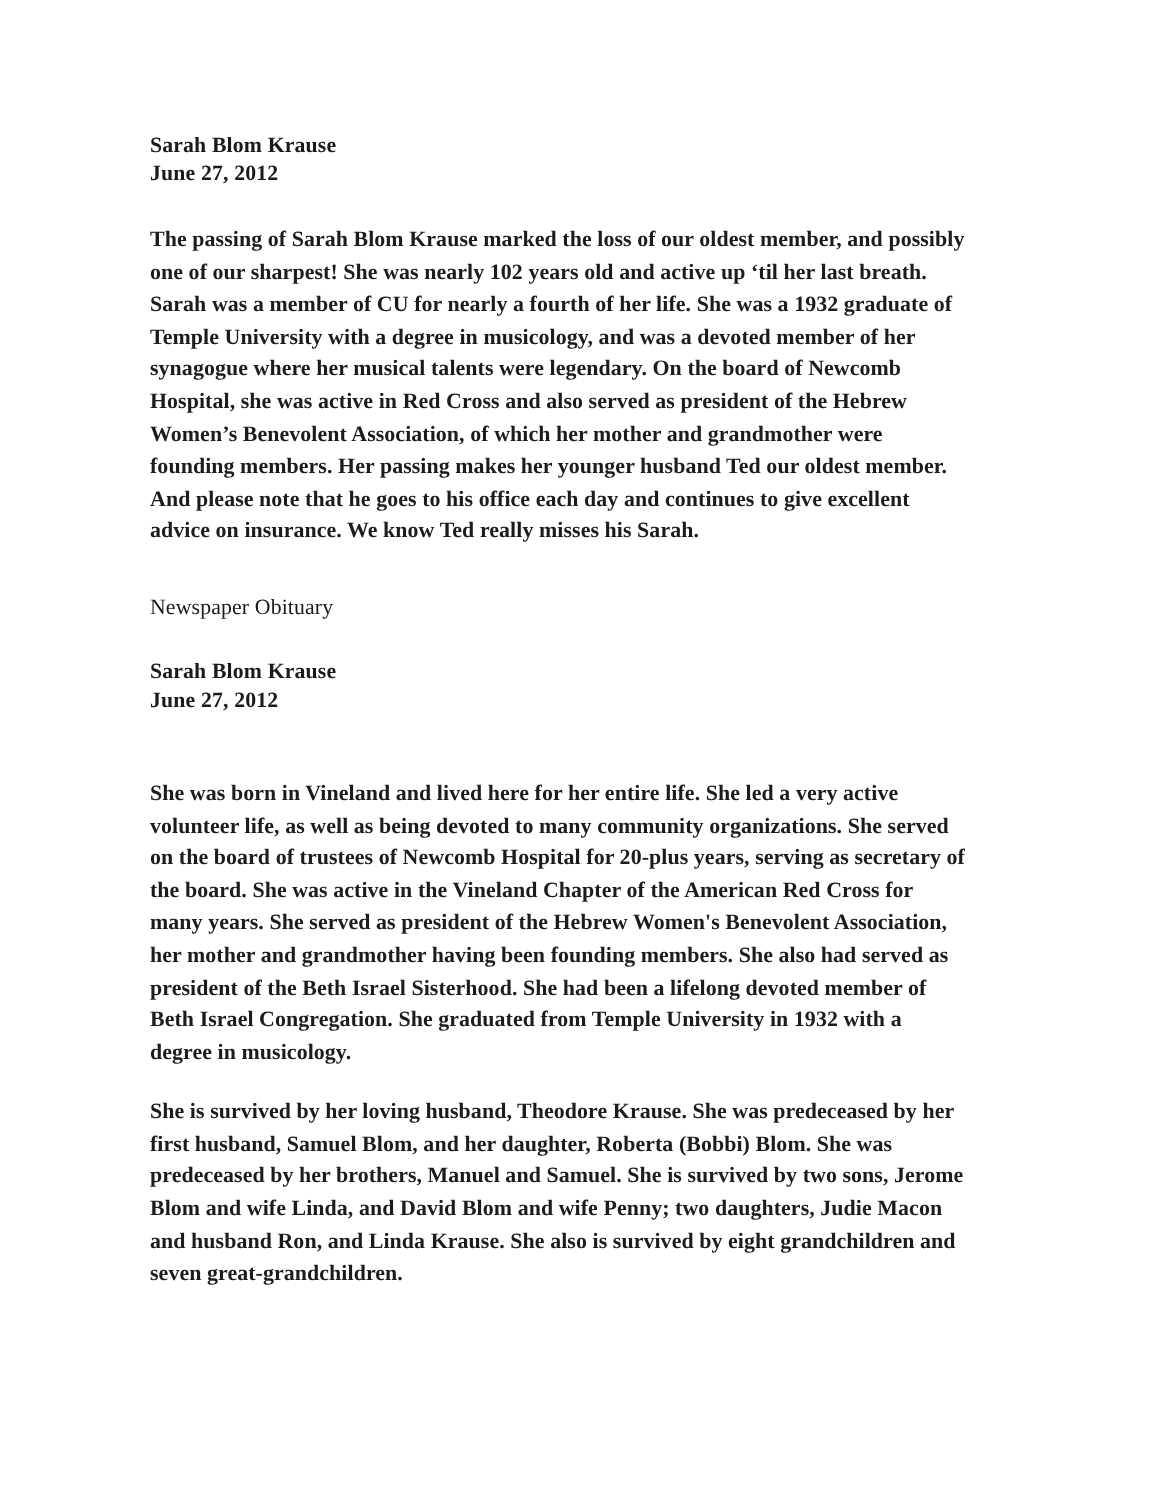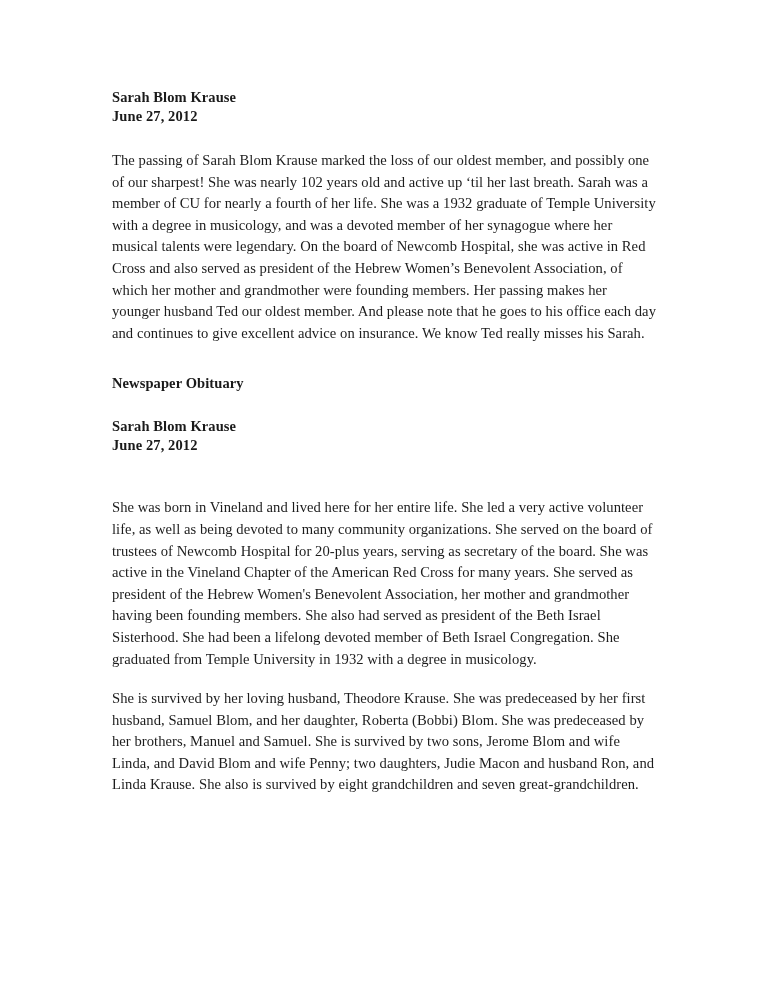--- a/index.html
+++ b/index.html
@@ -16,43 +16,44 @@
   }
   .page {
     position: relative;
     width: 768px;
     height: 994px;
     background: #ffffff;
     box-sizing: border-box;
   }
   .content {
     position: absolute;
-    left: 112px;
+    left: 100px;
     top: 88px;
     width: 545px;
   }
   .heading {
     font-weight: bold;
     font-size: 14.5px;
     line-height: 19px;
     letter-spacing: 0.1px;
   }
   .section-title {
-    font-weight: bold;
+    font-weight: normal;
     font-size: 14.5px;
     line-height: 19px;
     letter-spacing: 0.1px;
   }
   p.body-text {
     margin: 0;
     font-size: 14.6px;
     line-height: 21.6px;
     text-align: left;
     letter-spacing: 0.05px;
     color: #1c1c1c;
+    font-weight: bold;
   }
   .gap-md { height: 24px; }
   .gap-lg { height: 30px; }
   .spacer-para { height: 18px; }
 </style>
 </head>
 <body>
 
 <div class="page">
   <div class="content">

